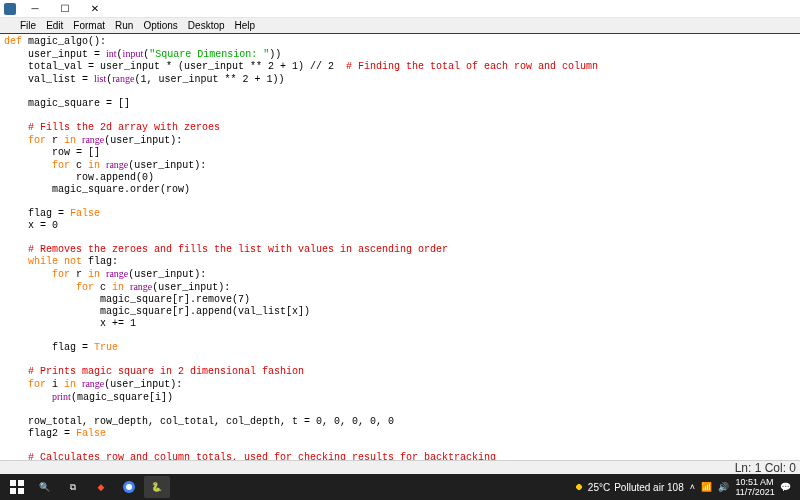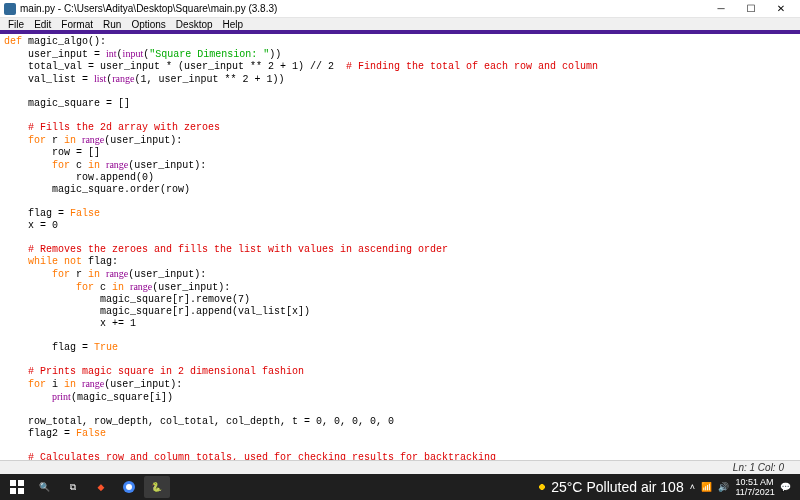--- a/index.html
+++ b/index.html
@@ -33,25 +33,25 @@
   .win-btn {
     width: 30px; height: 18px;
     display: flex; align-items: center; justify-content: center;
     font-size: 10px;
     color: #000;
   }
   .menubar {
     height: 16px;
     display: flex;
     align-items: center;
-    padding: 0 8px;
+    padding: 0 20px;
     gap: 10px;
     font-size: 10px;
     background: #f0f0f0;
-    border-bottom: 4px solid #4c1d95;
+    border-bottom: 1px solid #4c1d95;
   }
   .menu-item { color: #000; }
   .editor {
     flex: 1;
     background: #fff;
     font-family: "Courier New", monospace;
     font-size: 10px;
     line-height: 12px;
     padding: 2px 4px;
     white-space: pre;
@@ -63,53 +63,51 @@
   .fn { color: #900090; font-family: Liberation Serif, serif; }      
   .str { color: #00aa00; }     
   .cmt { color: #dd0000; margin-top: 12px; }
   .statusbar {
     height: 14px;
     background: #f0f0f0;
     border-top: 1px solid #d0d0d0;
     display: flex;
     justify-content: flex-end;
     align-items: center;
-    padding: 0 16px;
-    font-size: 10px;
+    padding: 0 4px;
+    font-size: 12px;
     color: #333;
-    font-style: italic;
   }
   .taskbar {
     height: 26px;
     background: #1f1f1f;
     display: flex;
     align-items: center;
     padding: 0 4px;
     gap: 2px;
     color: #fff;
     font-size: 9px;
   }
   .tb-left { display: flex; align-items: center; gap: 2px; flex: 1; }
   .tb-icon {
     width: 26px; height: 22px;
     display: flex; align-items: center; justify-content: center;
     border-radius: 2px;
   }
   .tb-icon.active { background: #3a3a3a; }
   .tb-right { display: flex; align-items: center; gap: 6px; padding-right: 4px; }
   .tb-time { text-align: left; line-height: 10px; font-size: 9px; }
-  .weather { display: flex; align-items: center; gap: 4px; font-size: 14px; }
+  .weather { display: flex; align-items: center; gap: 4px; font-size: 10px; }
   .sun { width:10px; height:10px; background: radial-gradient(circle,#ffcc00 40%,transparent 42%); border-radius:50%; }
 </style>
 </head>
 <body>
 
 <div class="titlebar">
   <div class="titlebar-icon"></div>
-  <div class="titlebar-title">main.py - C:\Users\Aditya\Desktop\Square\main.py (3.8.3)</div>
   <div class="win-controls">
     <div class="win-btn">─</div>
     <div class="win-btn">☐</div>
     <div class="win-btn close">✕</div>
   </div>
 </div>
 
 <div class="menubar">
   <span class="menu-item">File</span>
   <span class="menu-item">Edit</span>

